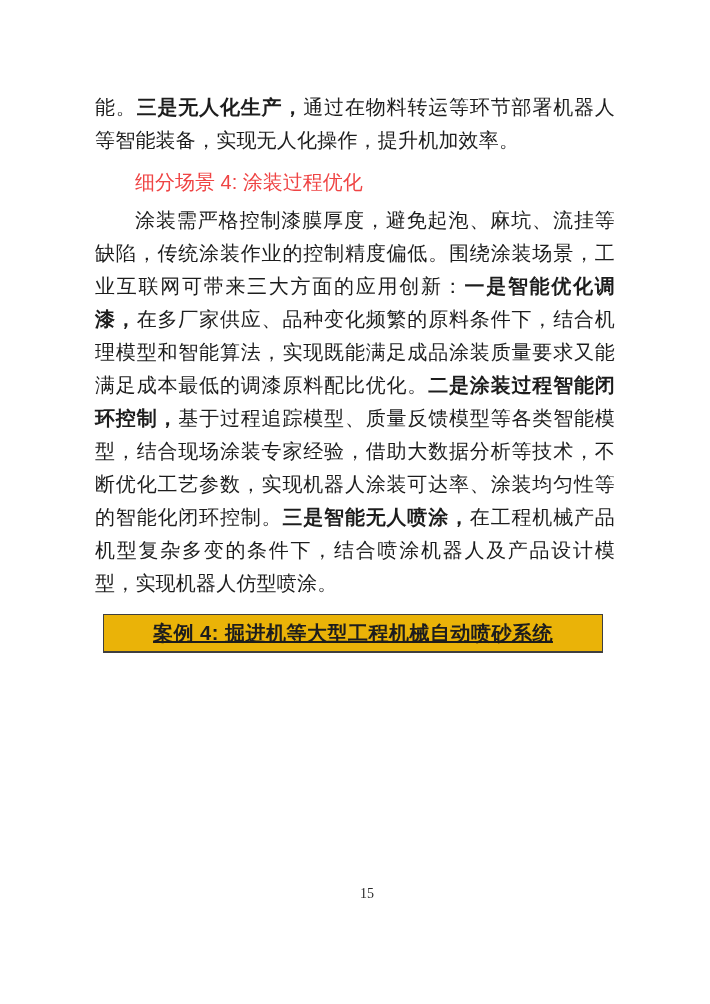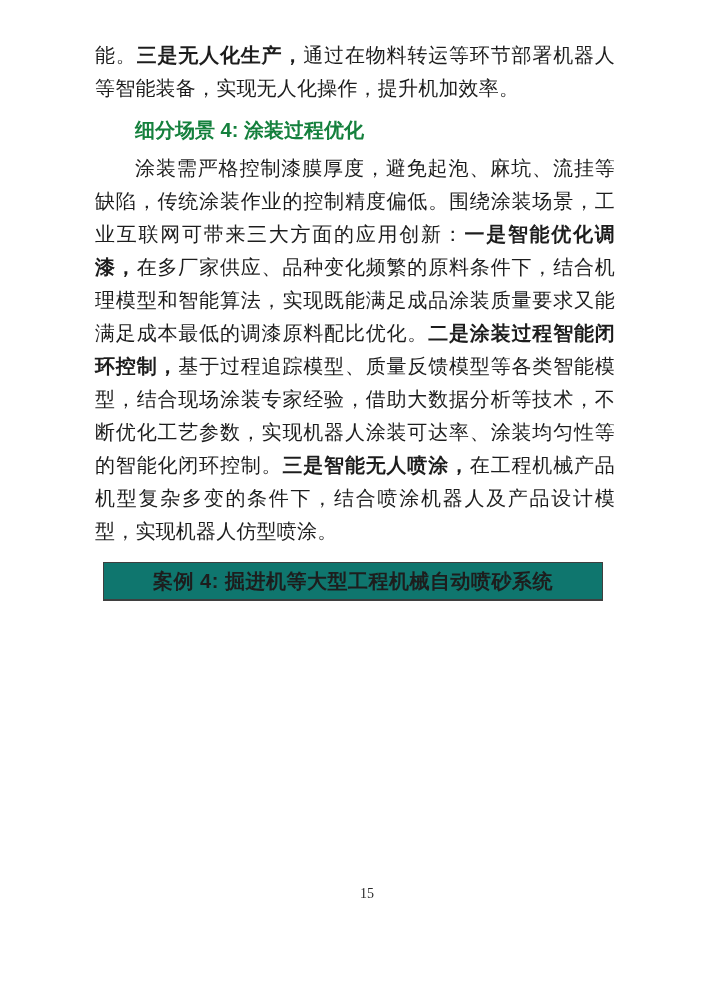--- a/index.html
+++ b/index.html
@@ -6,53 +6,54 @@
     margin: 0;
     padding: 0;
     background: #ffffff;
   }
   .page {
     position: relative;
     width: 710px;
     height: 1004px;
     background: #ffffff;
     box-sizing: border-box;
-    padding: 39px 95px 0 95px;
+    padding: 91px 95px 0 95px;
     font-family: "Liberation Serif", "DejaVu Serif", serif;
     color: #1d1d1d;
     overflow: hidden;
   }
   .para {
     margin: 0;
     font-size: 20px;
     line-height: 33px;
     text-align: justify;
     letter-spacing: 0.2px;
   }
   .para.indent { text-indent: 2em; }
   .para.no-indent { text-indent: 0; }
   .bold-run {
     font-family: "Liberation Sans", "DejaVu Sans", sans-serif;
     font-weight: 700;
   }
   .heading {
     margin: 9px 0 5px 0;
     font-family: "Liberation Sans", "DejaVu Sans", sans-serif;
-    font-weight: 700;
+    font-weight: 400;
     font-size: 20px;
     line-height: 33px;
     text-indent: 2em;
-    color: #15803d;
+    color: #ef4444;
   }
   .case-box {
     width: 500px;
     margin: 14px 0 0 8px;
     border: 1px solid #3f3f3f;
     box-sizing: border-box;
-    background: #0f766e;
+    background: #eab308;
+    text-decoration: underline;
   }
   .case-title {
     font-family: "Liberation Sans", "DejaVu Sans", sans-serif;
     font-weight: 700;
     font-size: 20px;
     line-height: 36px;
     text-align: center;
     border-bottom: 1px solid #3f3f3f;
     letter-spacing: 0.5px;
   }

